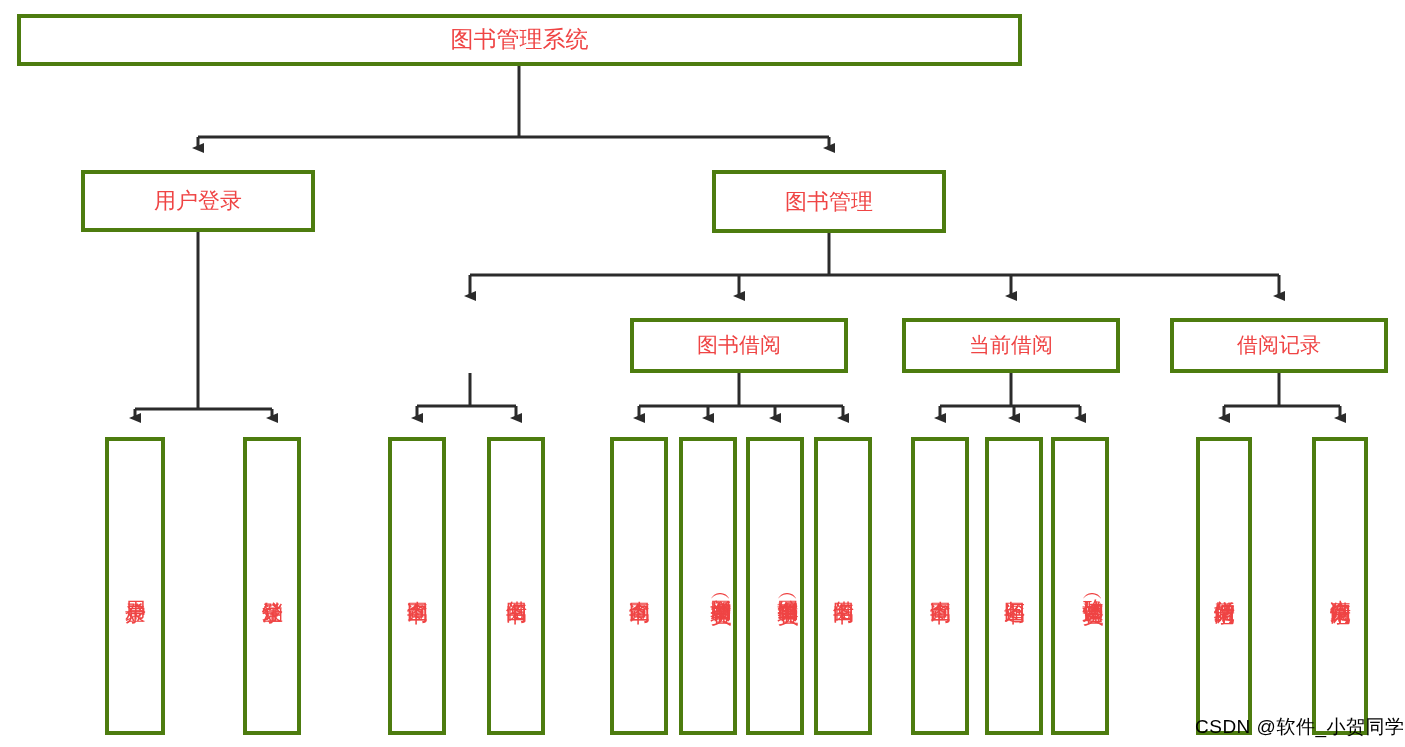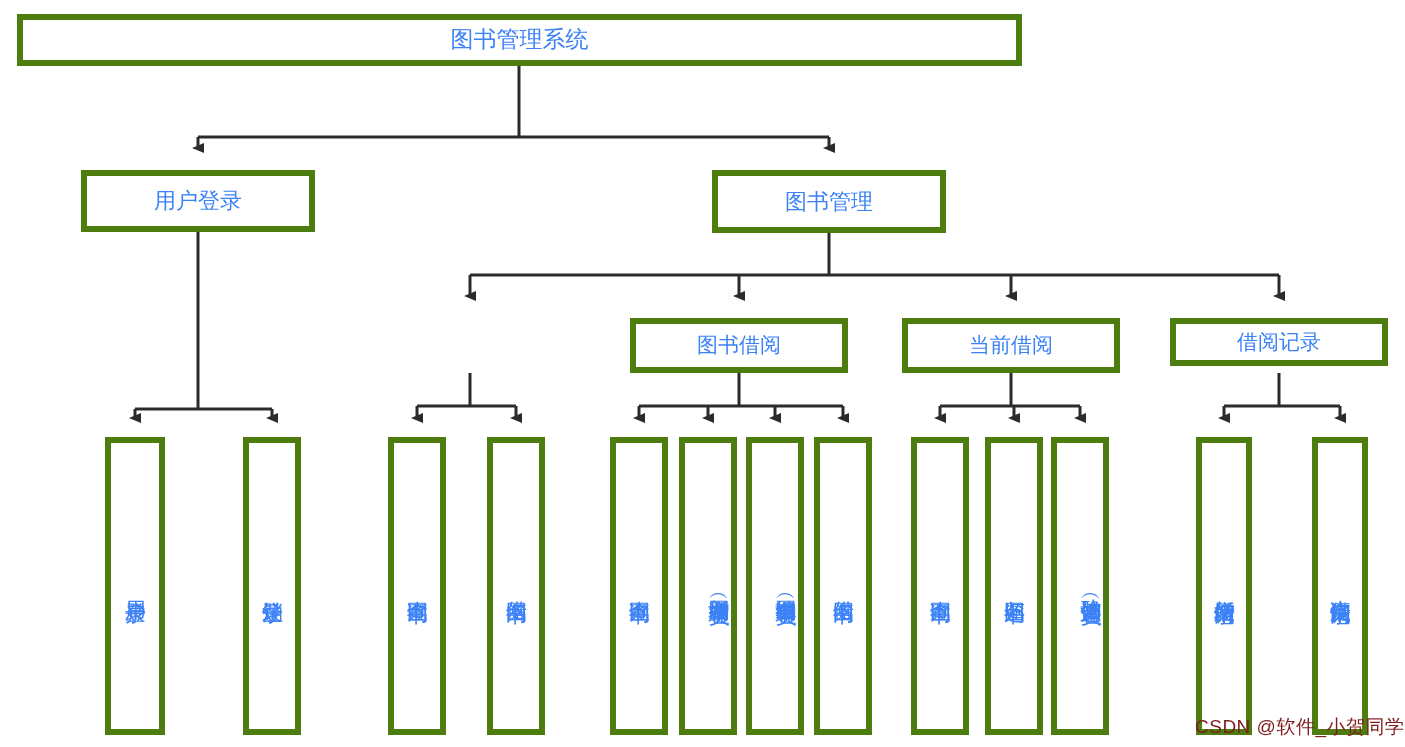--- a/index.html
+++ b/index.html
@@ -21,26 +21,26 @@
     position: absolute;
     left: 0;
     top: 0;
     width: 1405px;
     height: 747px;
     pointer-events: none;
   }
   .node {
     position: absolute;
     box-sizing: border-box;
-    border: 6px solid #4d7c0f;
+    border: 4px solid #4d7c0f;
     background: #ffffff;
     display: flex;
     align-items: center;
     justify-content: center;
-    color: #3b82f6;
+    color: #ef4444;
     text-align: center;
     line-height: 1.18;
   }
   .node.root {
     font-size: 23px;
   }
   .node.level2 {
     font-size: 22px;
   }
   .node.level3 {
@@ -57,21 +57,21 @@
   }
   .node.leaf.tall {
     align-items: flex-start;
   }
   .node.leaf > span {
     display: block;
   }
   .watermark {
     position: absolute;
     font-size: 19px;
-    color: #7f1d1d;
+    color: #000000;
     white-space: nowrap;
     letter-spacing: 0.5px;
     text-align: right;
   }
 </style>
 </head>
 <body>
 
 <div id="canvas">
 
@@ -135,21 +135,21 @@
   <div class="node level2" style="left:712px; top:170px; width:234px; height:63px;">
     <span>图书管理</span>
   </div>
 
   <div class="node level3" style="left:630px; top:318px; width:218px; height:55px;">
     <span>图书借阅</span>
   </div>
   <div class="node level3" style="left:902px; top:318px; width:218px; height:55px;">
     <span>当前借阅</span>
   </div>
-  <div class="node level3" style="left:1170px; top:318px; width:218px; height:48px;">
+  <div class="node level3" style="left:1170px; top:318px; width:218px; height:55px;">
     <span>借阅记录</span>
   </div>
 
   <div class="node leaf" style="left:105px; top:437px; width:60px; height:298px; align-items:center;">
     <span>用户登录</span>
   </div>
   <div class="node leaf" style="left:243px; top:437px; width:58px; height:298px; align-items:center;">
     <span>注销登录</span>
   </div>
 

